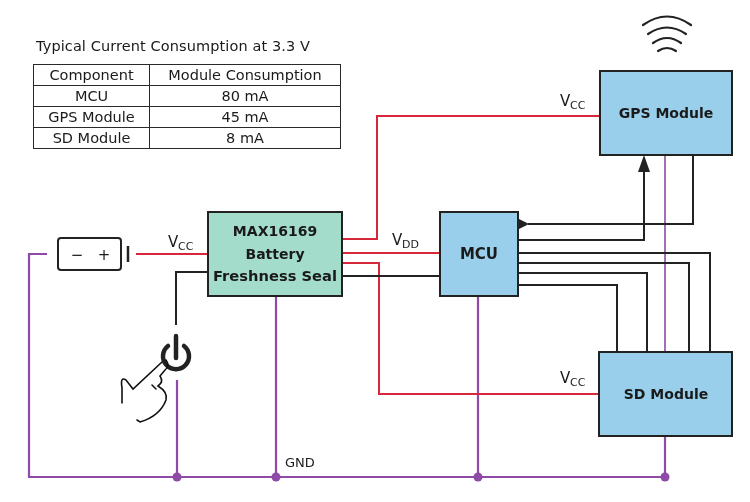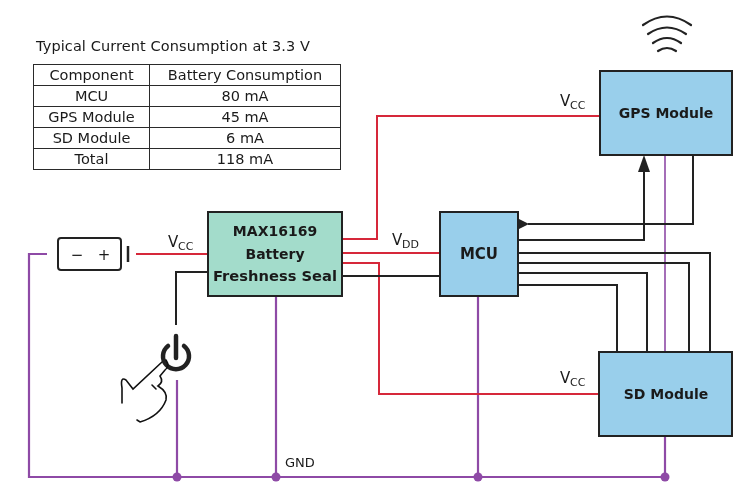--- a/index.html
+++ b/index.html
@@ -14,37 +14,33 @@
   .sig-label { font-family:"DejaVu Sans", sans-serif; fill:#1a1a1a; }
 </style>
 </head>
 <body>
 
 <div class="tbl-title">Typical Current Consumption at 3.3 V</div>
 <table class="cons">
   <tbody>
       <tr>
     <th class="c1">Component</th>
-    <th class="c2">Battery Consumption</th>
+    <th class="c2">Module Consumption</th>
   </tr>
   <tr>
     <td class="c1">MCU</td>
     <td class="c2">80 mA</td>
   </tr>
   <tr>
     <td class="c1">GPS Module</td>
     <td class="c2">45 mA</td>
   </tr>
   <tr>
     <td class="c1">SD Module</td>
-    <td class="c2">6 mA</td>
-  </tr>
-  <tr>
-    <td class="c1">Total</td>
-    <td class="c2">118 mA</td>
+    <td class="c2">8 mA</td>
   </tr>
 </tbody>
   </table>
 
 <svg id="diagram" viewBox="0 0 750 502" xmlns="http://www.w3.org/2000/svg">
   <defs>
     <marker id="arrowL" markerWidth="10" markerHeight="10" refX="1" refY="5" orient="auto" markerUnits="userSpaceOnUse">
       <path d="M0,5 L10,0 L10,10 Z" fill="#222"></path>
     </marker>
   </defs>

